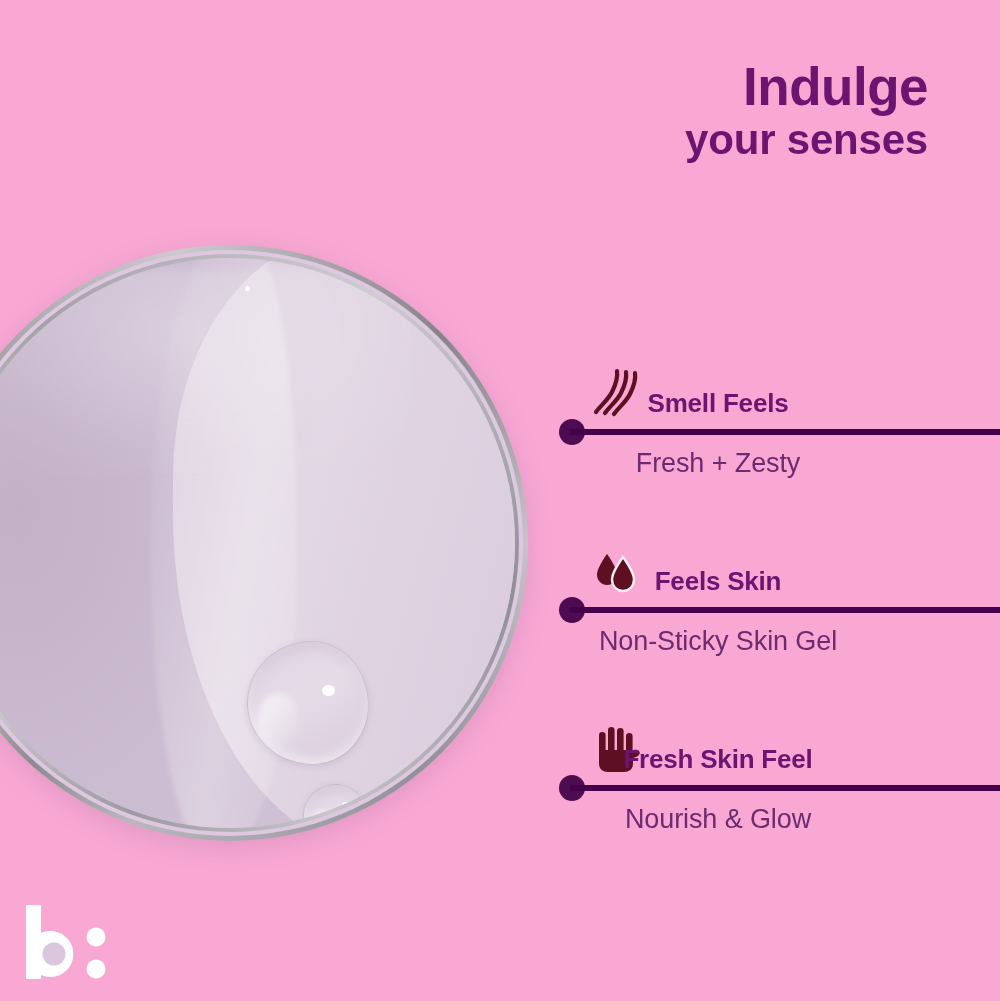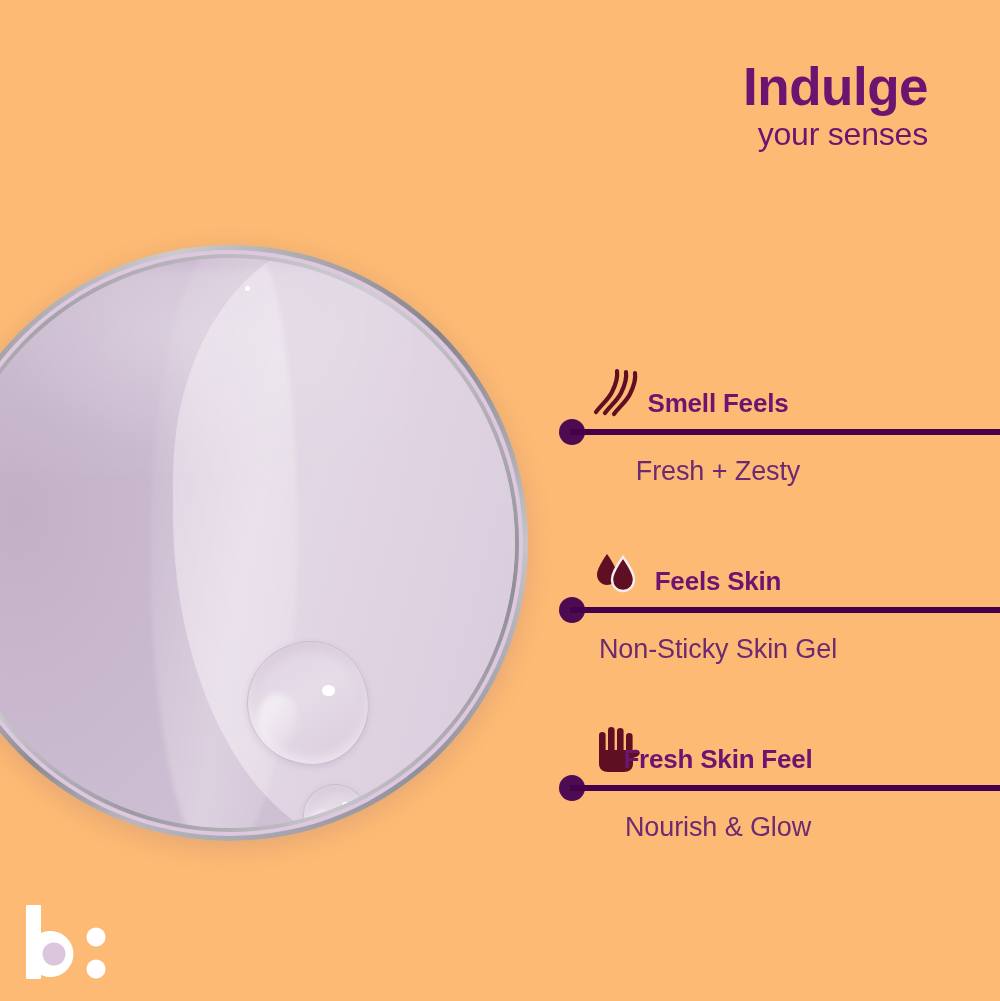--- a/index.html
+++ b/index.html
@@ -11,43 +11,43 @@
     width: 1000px;
     height: 1001px;
     overflow: hidden;
     font-family: "Liberation Sans", sans-serif;
     background: #dcc6de;
   }
   #canvas {
     position: relative;
     width: 1000px;
     height: 1001px;
-    background: #fdba74;
+    background: #f9a8d4;
     overflow: hidden;
   }
 
   
   .headline-block {
     position: absolute;
     right: 72px;
     top: 60px;
     text-align: right;
     width: 560px;
   }
   .headline-main {
     font-size: 53px;
     font-weight: bold;
     color: #6b1470;
     line-height: 1.02;
     letter-spacing: -0.5px;
     white-space: nowrap;
   }
   .headline-sub {
-    font-size: 32px;
-    font-weight: normal;
+    font-size: 42px;
+    font-weight: bold;
     color: #6b1470;
     line-height: 1.25;
     letter-spacing: -0.2px;
     white-space: nowrap;
   }
 
   
   .product-photo {
     position: absolute;
     left: -68px;
@@ -219,21 +219,20 @@
     position: absolute;
     right: 72px;
     top: 16px;
     width: 420px;
     text-align: center;
     font-size: 27px;
     font-weight: normal;
     color: #6d2a70;
     white-space: nowrap;
     letter-spacing: -0.1px;
-    margin-top: 8px;
   }
 
   
   .brand-logo {
     position: absolute;
     left: 16px;
     bottom: 18px;
     width: 110px;
     height: 80px;
   }

